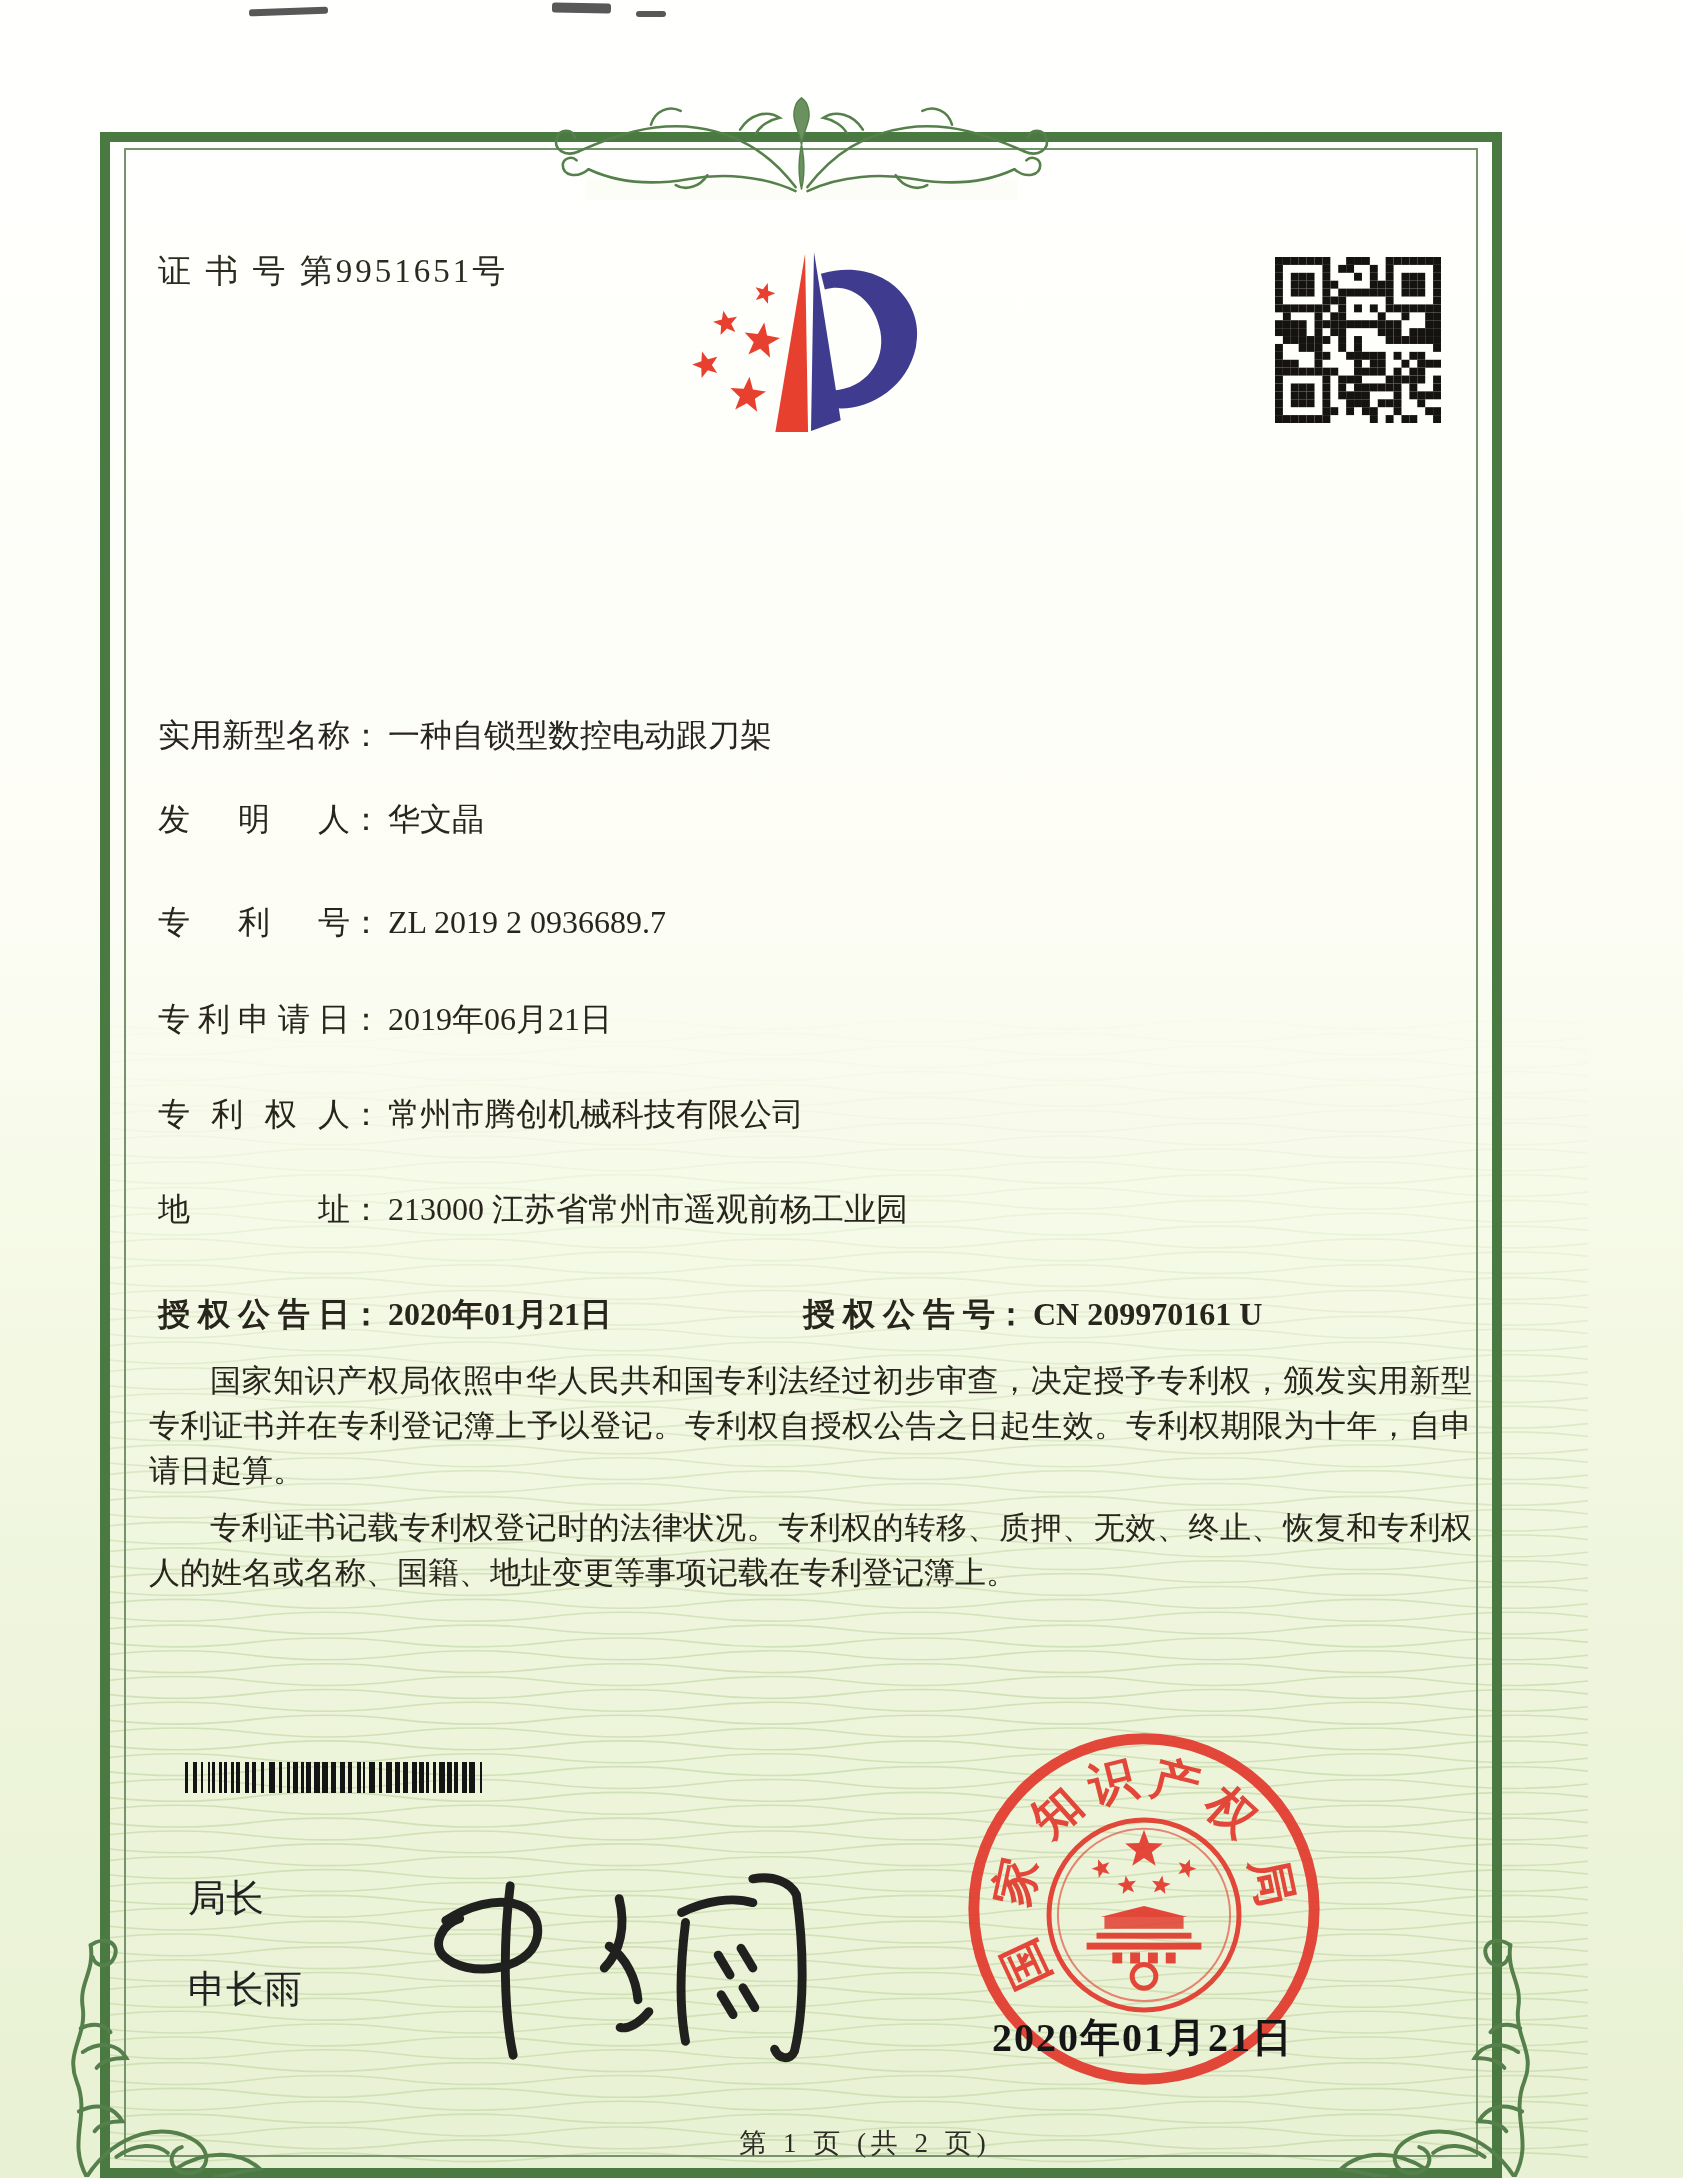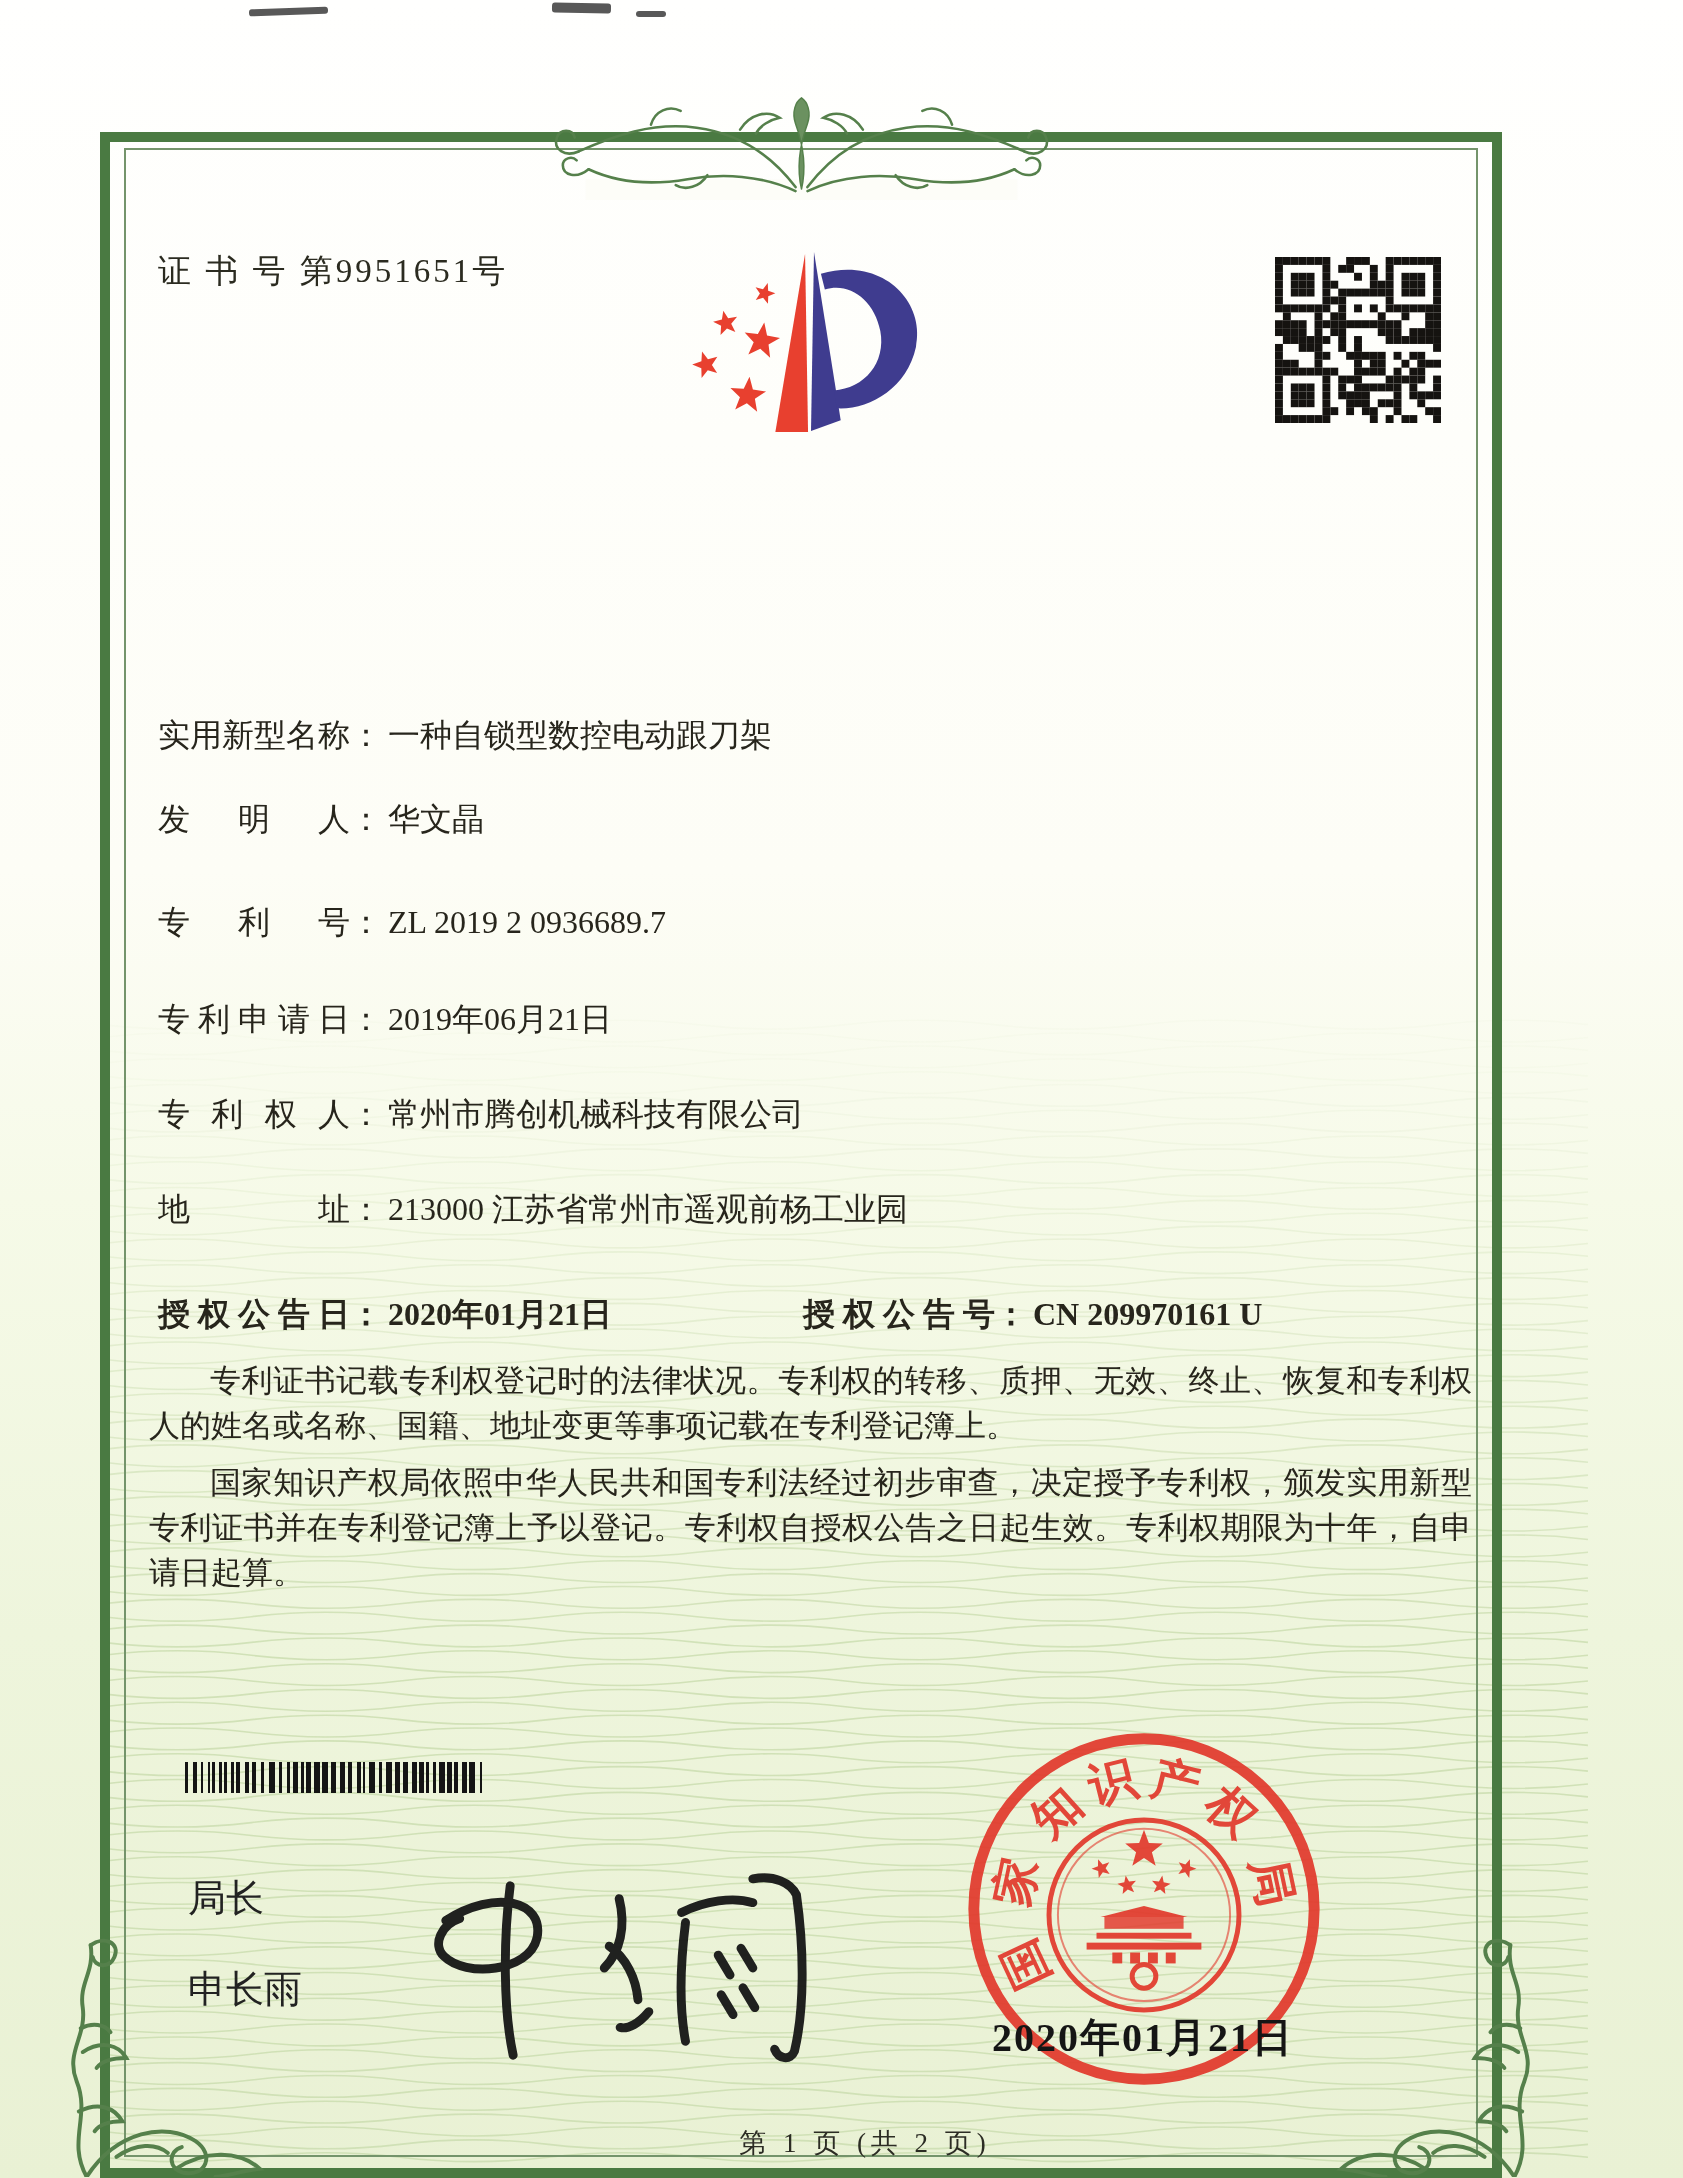--- a/index.html
+++ b/index.html
@@ -477,22 +477,22 @@
   <div class="frow r4"><span class="flabel">专利申请日</span><span class="colon">：</span><span>2019年06月21日</span></div>
   <div class="frow r5"><span class="flabel">专利权人</span><span class="colon">：</span><span>常州市腾创机械科技有限公司</span></div>
   <div class="frow r6"><span class="flabel">地址</span><span class="colon">：</span><span>213000 江苏省常州市遥观前杨工业园</span></div>
 
   <div class="grant-row">
     <span><span class="flabel">授权公告日</span><span class="colon">：</span><span>2020年01月21日</span></span>
     <span class="grant-col2"><span class="flabel">授权公告号</span><span class="colon">：</span><span>CN 209970161 U</span></span>
   </div>
 
   <div class="body-text">
+    <p>国家知识产权局依照中华人民共和国专利法经过初步审查，决定授予专利权，颁发实用新型专利证书并在专利登记簿上予以登记。专利权自授权公告之日起生效。专利权期限为十年，自申请日起算。</p>
     <p>专利证书记载专利权登记时的法律状况。专利权的转移、质押、无效、终止、恢复和专利权人的姓名或名称、国籍、地址变更等事项记载在专利登记簿上。</p>
-    <p>国家知识产权局依照中华人民共和国专利法经过初步审查，决定授予专利权，颁发实用新型专利证书并在专利登记簿上予以登记。专利权自授权公告之日起生效。专利权期限为十年，自申请日起算。</p>
   </div>
 
   <div class="barcode" id="barcode"><i style="width:3px"></i><i class="s" style="width:5px"></i><i style="width:4px"></i><i class="s" style="width:4px"></i><i style="width:2px"></i><i class="s" style="width:5px"></i><i style="width:2px"></i><i class="s" style="width:2px"></i><i style="width:3px"></i><i class="s" style="width:4px"></i><i style="width:3px"></i><i class="s" style="width:2px"></i><i style="width:3px"></i><i class="s" style="width:4px"></i><i style="width:3px"></i><i class="s" style="width:2px"></i><i style="width:4px"></i><i class="s" style="width:5px"></i><i style="width:4px"></i><i class="s" style="width:3px"></i><i style="width:4px"></i><i class="s" style="width:5px"></i><i style="width:3px"></i><i class="s" style="width:5px"></i><i style="width:6px"></i><i class="s" style="width:4px"></i><i style="width:3px"></i><i class="s" style="width:5px"></i><i style="width:3px"></i><i class="s" style="width:3px"></i><i style="width:5px"></i><i class="s" style="width:3px"></i><i style="width:3px"></i><i class="s" style="width:2px"></i><i style="width:5px"></i><i class="s" style="width:3px"></i><i style="width:6px"></i><i class="s" style="width:2px"></i><i style="width:6px"></i><i class="s" style="width:3px"></i><i style="width:5px"></i><i class="s" style="width:4px"></i><i style="width:5px"></i><i class="s" style="width:3px"></i><i style="width:4px"></i><i class="s" style="width:5px"></i><i style="width:4px"></i><i class="s" style="width:2px"></i><i style="width:2px"></i><i class="s" style="width:4px"></i><i style="width:6px"></i><i class="s" style="width:4px"></i><i style="width:3px"></i><i class="s" style="width:4px"></i><i style="width:6px"></i><i class="s" style="width:3px"></i><i style="width:5px"></i><i class="s" style="width:3px"></i><i style="width:5px"></i><i class="s" style="width:4px"></i><i style="width:5px"></i><i class="s" style="width:2px"></i><i style="width:5px"></i><i class="s" style="width:2px"></i><i style="width:3px"></i><i class="s" style="width:4px"></i><i style="width:3px"></i><i class="s" style="width:3px"></i><i style="width:6px"></i><i class="s" style="width:2px"></i><i style="width:5px"></i><i class="s" style="width:2px"></i><i style="width:4px"></i><i class="s" style="width:4px"></i><i style="width:5px"></i><i class="s" style="width:2px"></i><i style="width:6px"></i><i class="s" style="width:5px"></i><i style="width:2px"></i><i class="s" style="width:4px"></i></div>
 
   <div class="issuer-title">局长</div>
   <div class="issuer-name">申长雨</div>
 
   <svg class="abs" style="left:426px;top:1861px;" width="416" height="218" viewBox="0 0 420 220">
     <g stroke="#161616" stroke-width="9" fill="none" stroke-linecap="round" opacity=".95">
       <path d="M85,25 C78,80 78,150 88,196"></path>

